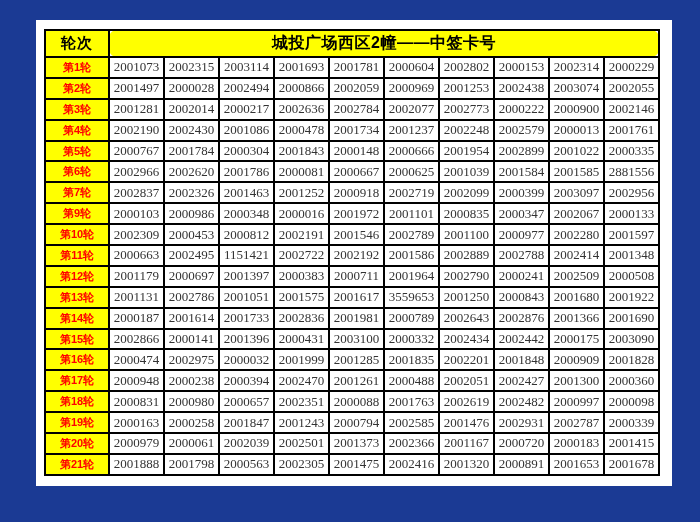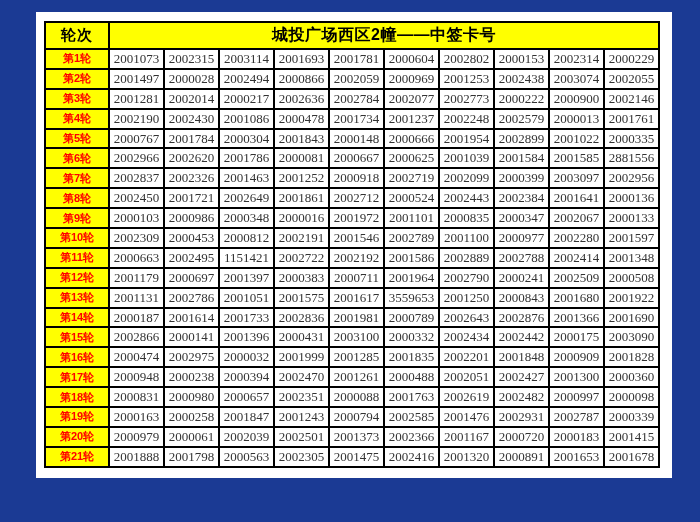--- a/index.html
+++ b/index.html
@@ -20,21 +20,21 @@
   }
   .slide {
     position: relative;
     width: 700px;
     height: 522px;
     background: var(--page-bg);
   }
   .panel {
     position: absolute;
     left: 36px;
-    top: 12px;
+    top: 20px;
     width: 636px;
     height: 466px;
     background: #ffffff;
     padding: 9px 12px 10px 8px;
   }
   table.lottery {
     width: 100%;
     height: 100%;
     border-collapse: collapse;
     table-layout: fixed;
@@ -55,20 +55,21 @@
     font-size: 15px;
     font-weight: bold;
     letter-spacing: 1px;
   }
   th.title {
     background: var(--cell-yellow);
     color: #000000;
     font-size: 16px;
     font-weight: bold;
     letter-spacing: 0.5px;
+    border-radius: 8px;
   }
   th.round {
     background: var(--cell-yellow);
     color: var(--round-red);
     font-size: 11px;
     font-weight: bold;
   }
   td.num {
     background: #ffffff;
     color: var(--num-color);
@@ -188,33 +189,20 @@
             <td class="num">2001463</td>
             <td class="num">2001252</td>
             <td class="num">2000918</td>
             <td class="num">2002719</td>
             <td class="num">2002099</td>
             <td class="num">2000399</td>
             <td class="num">2003097</td>
             <td class="num">2002956</td>
           </tr>
           <tr>
-            <th class="round">第8轮</th>
-            <td class="num">2002450</td>
-            <td class="num">2001721</td>
-            <td class="num">2002649</td>
-            <td class="num">2001861</td>
-            <td class="num">2002712</td>
-            <td class="num">2000524</td>
-            <td class="num">2002443</td>
-            <td class="num">2002384</td>
-            <td class="num">2001641</td>
-            <td class="num">2000136</td>
-          </tr>
-          <tr>
             <th class="round">第9轮</th>
             <td class="num">2000103</td>
             <td class="num">2000986</td>
             <td class="num">2000348</td>
             <td class="num">2000016</td>
             <td class="num">2001972</td>
             <td class="num">2001101</td>
             <td class="num">2000835</td>
             <td class="num">2000347</td>
             <td class="num">2002067</td>

